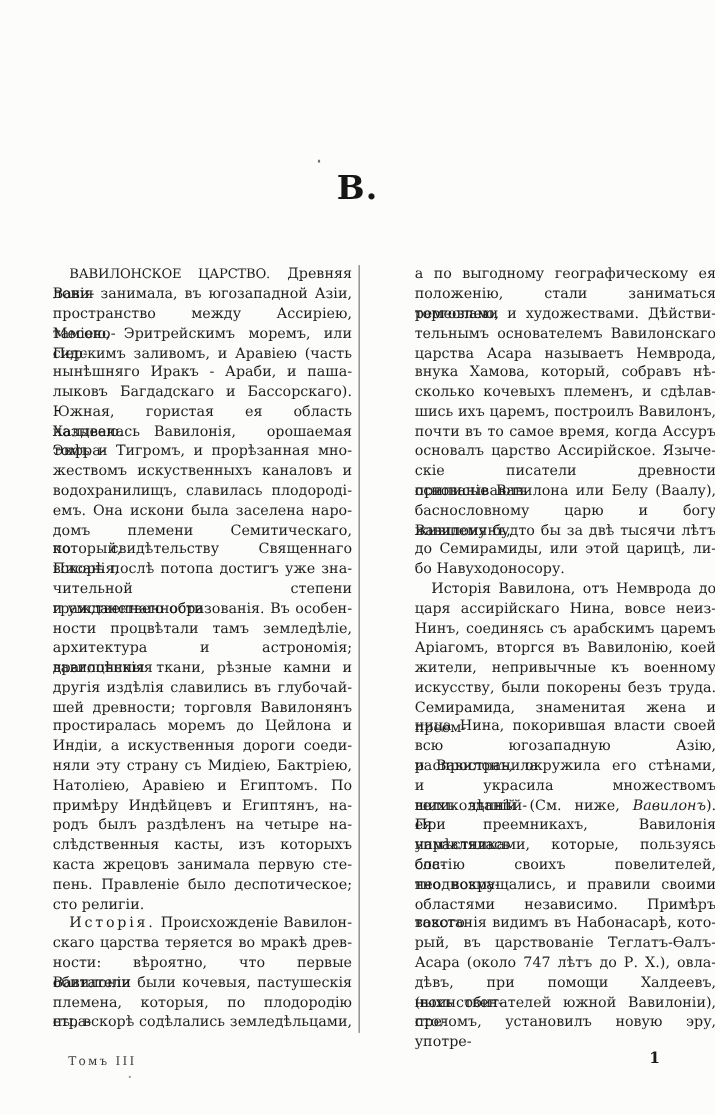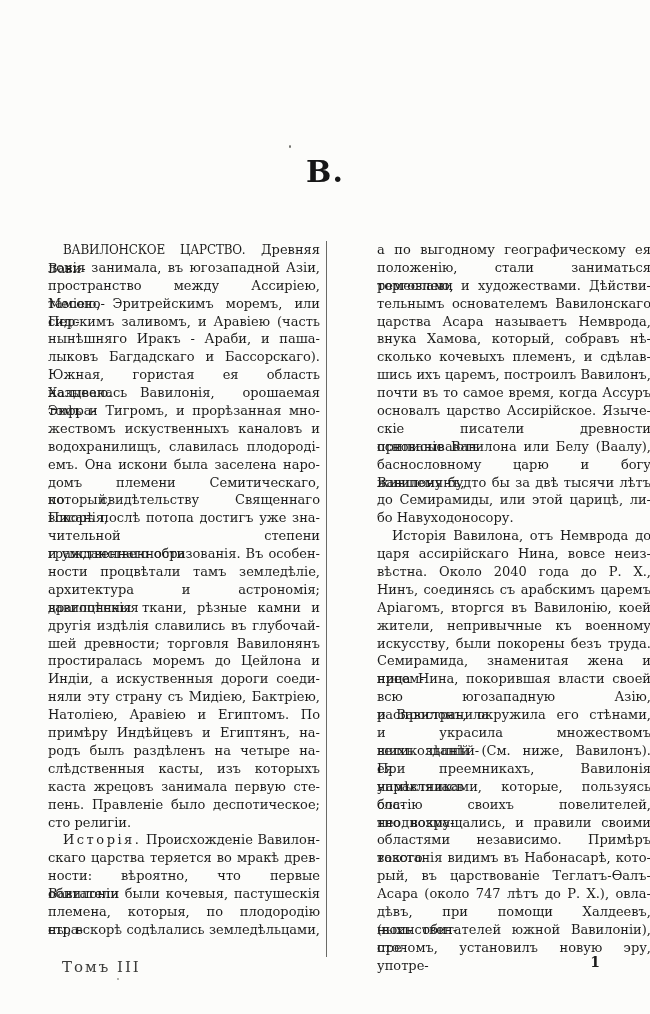--- a/index.html
+++ b/index.html
@@ -50,26 +50,26 @@
     text-align:left;
     text-align-last:left;
   }
   .line.indent{ text-indent:15px; }
   .seg-b{
     font-weight:normal;
     font-size:0.92em;
     letter-spacing:-0.2px;
     margin-top:20px;
   }
-  .seg-i{ }
+  .seg-i{ font-style:italic; }
   .seg-ls{ letter-spacing:2.5px; }
   .footer-volume{
     position:absolute;
     left:62px;top:958px;
-    font-size:15px;
+    font-size:11px;
     letter-spacing:2px;
     color:#3a3a38;
   }
   .footer-page{
     position:absolute;
     right:50px;top:954px;
     font-size:14px;
     font-weight:bold;
     color:#1b1b1b;
   }
@@ -145,21 +145,20 @@
         <div class="line"><span>почти въ то самое время, когда Ассуръ</span></div>
         <div class="line"><span>основалъ царство Ассирійское. Языче-</span></div>
         <div class="line"><span>скіе писатели древности приписываютъ</span></div>
         <div class="line"><span>основаніе Вавилона или Белу (Ваалу),</span></div>
         <div class="line"><span>баснословному царю и богу Вавилонянъ,</span></div>
         <div class="line"><span>жившему будто бы за двѣ тысячи лѣтъ</span></div>
         <div class="line"><span>до Семирамиды, или этой царицѣ, ли-</span></div>
         <div class="line nojust"><span>бо Навуходоносору.</span></div>
         <div class="line indent"><span>Исторія Вавилона, отъ Немврода до</span></div>
         <div class="line"><span>царя ассирійскаго Нина, вовсе неиз-</span></div>
-        <div class="line"><span>вѣстна. Около 2040 года до Р. Х.,</span></div>
         <div class="line"><span>Нинъ, соединясь съ арабскимъ царемъ</span></div>
         <div class="line"><span>Аріагомъ, вторгся въ Вавилонію, коей</span></div>
         <div class="line"><span>жители, непривычные къ военному</span></div>
         <div class="line"><span>искусству, были покорены безъ труда.</span></div>
         <div class="line"><span>Семирамида, знаменитая жена и преем-</span></div>
         <div class="line"><span>ница Нина, покорившая власти своей</span></div>
         <div class="line"><span>всю югозападную Азію, распространила</span></div>
         <div class="line"><span>и Вавилонъ, окружила его стѣнами,</span></div>
         <div class="line"><span>и украсила множествомъ великолѣпнѣй-</span></div>
         <div class="line"><span>шихъ зданій (См. ниже, </span><span class="seg-i">Вавилонъ</span><span>). При</span></div>

